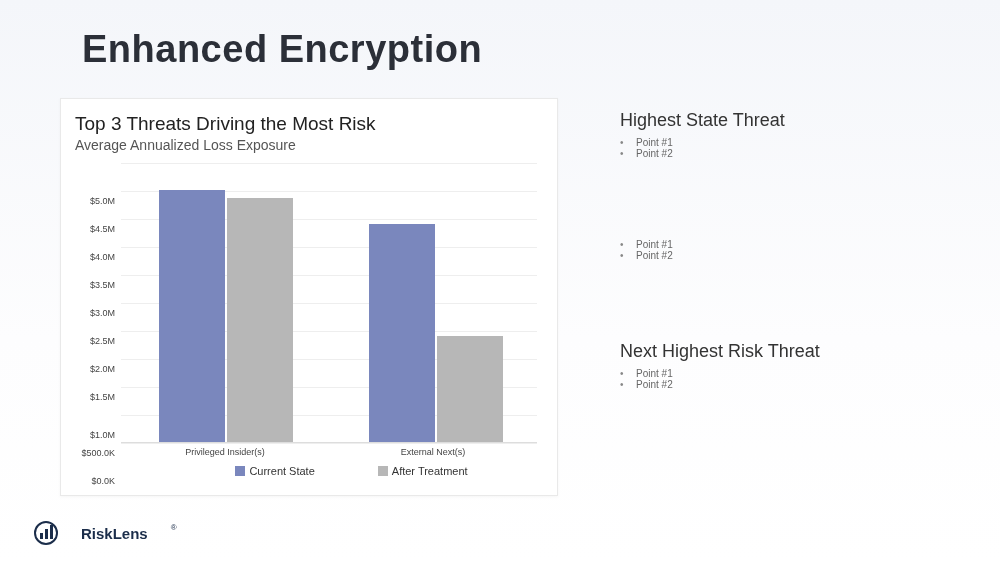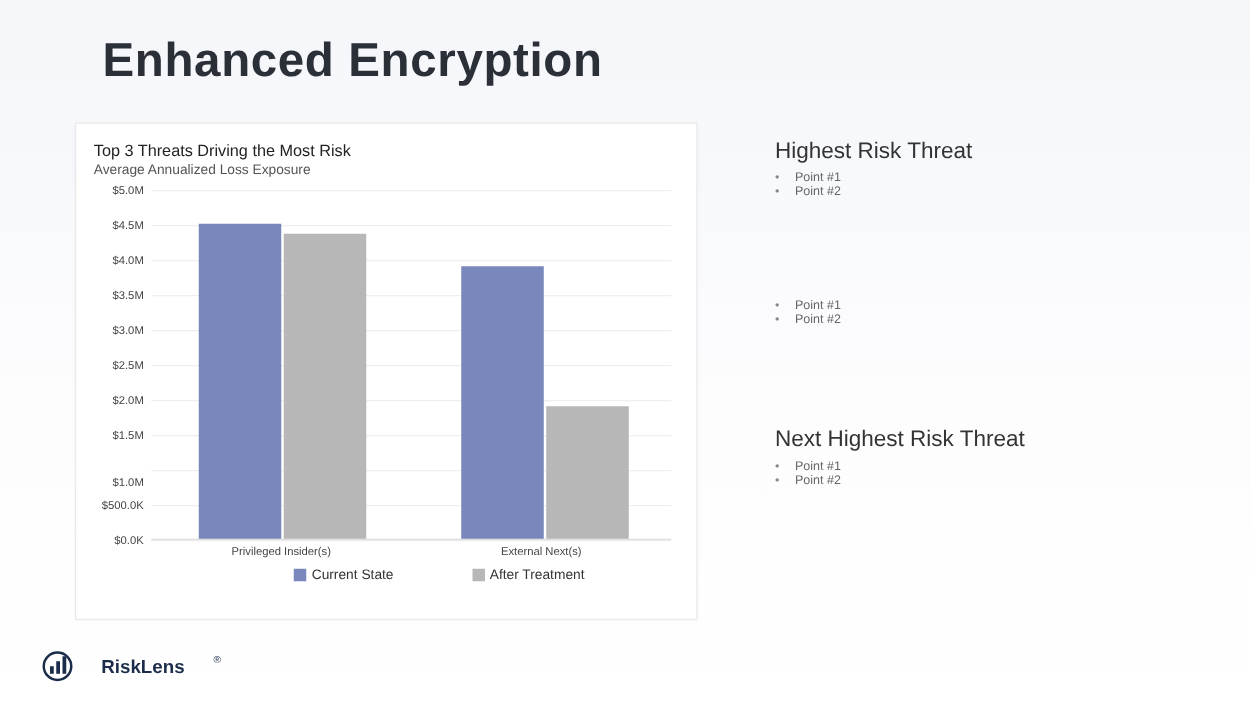--- a/index.html
+++ b/index.html
@@ -27,22 +27,22 @@
     top: 98px;
     width: 498px;
     height: 398px;
     background: #ffffff;
     border: 1px solid #e9e9e9;
     box-shadow: 0 1px 3px rgba(0,0,0,0.04);
     padding: 14px 14px 6px 14px;
     display: flex;
     flex-direction: column;
   }
-  .chart-title { font-size: 13px; color: #222; font-weight: 400; }
-  .chart-subtitle { font-size: 11px; color: #555; margin-top: 2px; }
+  .chart-title { font-size: 19px; color: #222; font-weight: 400; }
+  .chart-subtitle { font-size: 14px; color: #555; margin-top: 2px; }
 
   .plot-wrap {
     position: relative;
     flex: 1;
     margin-top: 10px;
     margin-left: 46px;
     margin-right: 6px;
   }
   .plot-area {
     position: relative;
@@ -56,20 +56,21 @@
     border-top: 1px solid #eee;
     height: 0;
   }
   .y-tick-label {
     position: absolute;
     right: 100%;
     transform: translate(-6px, -50%);
     font-size: 9px;
     color: #444;
     white-space: nowrap;
+    margin-top: 38px;
   }
   .bar {
     position: absolute;
     bottom: 0;
     width: 66px;
   }
   .bar.cur { background: #7a87bd; }
   .bar.aft { background: #b7b7b7; }
 
   .x-labels {
@@ -194,21 +195,21 @@
       <div class="legend-item">
         <span class="swatch aft"></span>
         <span>After Treatment</span>
       </div>
     </div>
   </div>
 </div>
 
 <div class="rhs" id="rhs">
     <div class="rhs-block">
-      <h3>Highest Risk Threat</h3>
+      <h3>Highest State Threat</h3>
       <ul>
         <li>Point #1</li>
         <li>Point #2</li>
       </ul>
     </div>
     <div class="rhs-block">
       <ul>
         <li>Point #1</li>
         <li>Point #2</li>
       </ul>

